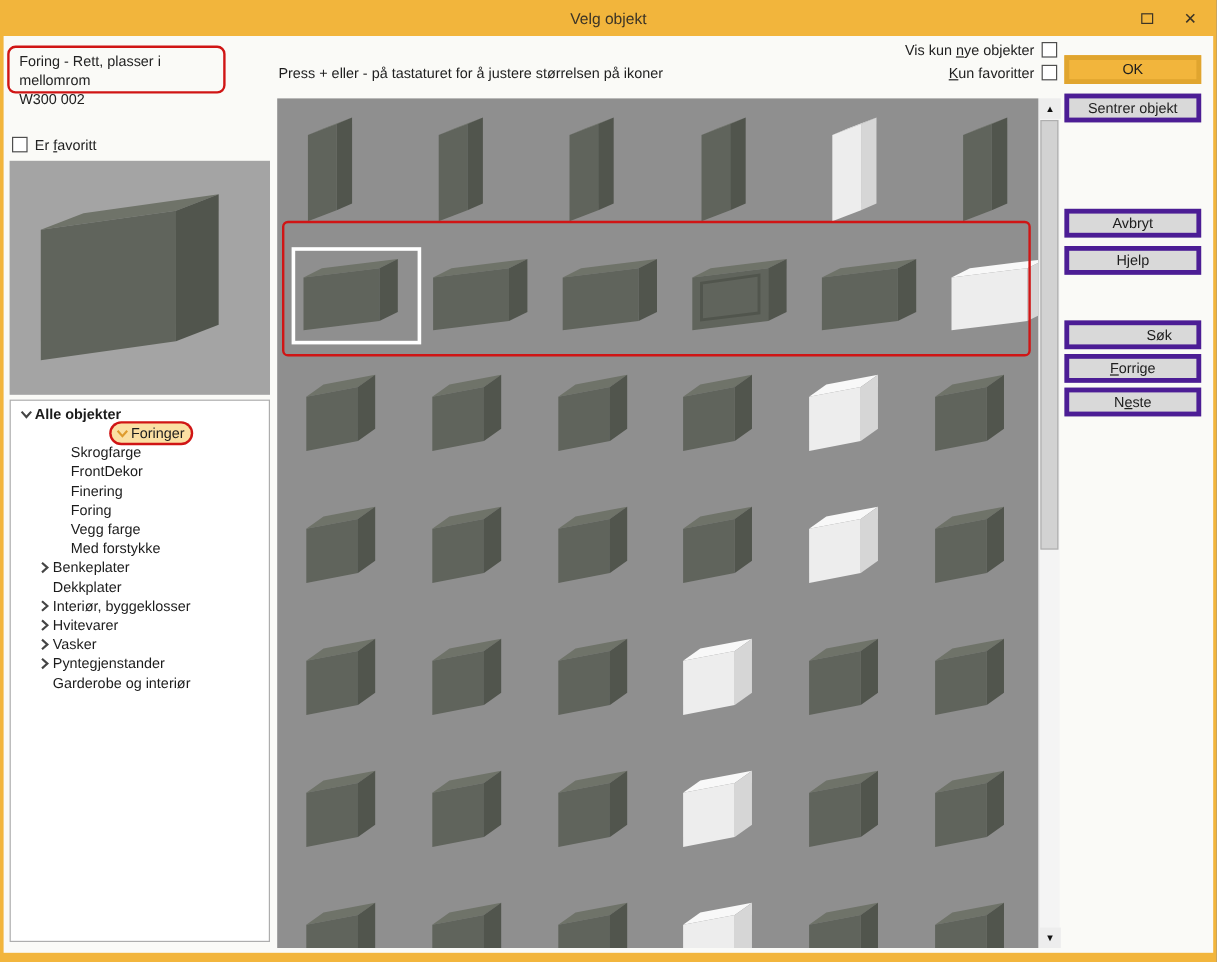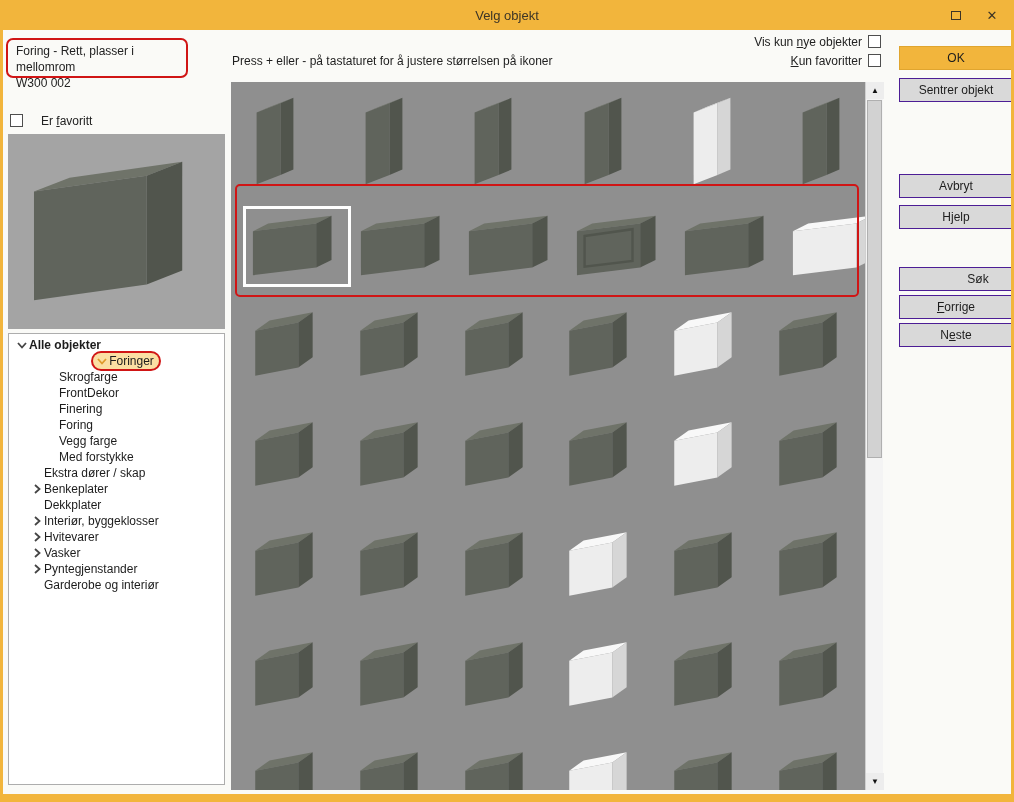--- a/index.html
+++ b/index.html
@@ -23,21 +23,21 @@
   
   .instruction{position:absolute;left:229px;top:24px;color:#1e1e1e}
 
   
   .top-checks{position:absolute;top:2px;right:130px;width:220px}
   .chk-row{display:flex;justify-content:flex-end;align-items:center;gap:6px;height:19px}
   .chk-box{width:13px;height:13px;background:#fff;border:1px solid #4e4e4e;flex:0 0 auto}
   .chk-label{white-space:nowrap}
 
   
-  .fav-check{position:absolute;left:7px;top:84px;display:flex;gap:18px}
+  .fav-check{position:absolute;left:7px;top:84px;display:flex;gap:6px}
 
   
   .preview{position:absolute;left:5px;top:104px;width:217px;height:195px;background:var(--c-preview);display:flex;align-items:center;justify-content:center;overflow:hidden}
 
   
   .tree{position:absolute;left:5px;top:303px;width:217px;height:452px;background:#fff;border:1px solid #ADADAD;padding-top:3px;overflow:hidden}
   .tree-row{height:16px;line-height:15px;display:flex;align-items:center;white-space:nowrap}
   .tree-inner{display:inline-flex;align-items:center;height:16px;padding:0 5px 0 1px}
   .tree-inner.sel{background:var(--c-tree-sel)}
   .tree-inner.annot{border-radius:8px;box-shadow:0 0 0 2px var(--c-red)}
@@ -55,21 +55,21 @@
 
   
   .scrollbar{position:absolute;right:0;top:0;width:18px;height:708px;background:#F4F4F4;border-left:1px solid #D0D0D0}
   .sb-btn{position:absolute;left:0;width:18px;height:17px;background:#EDEDED;display:flex;align-items:center;justify-content:center;font-size:8px;color:#111}
   .sb-btn.up{top:0}
   .sb-btn.down{bottom:0}
   .sb-thumb{position:absolute;left:1px;top:18px;width:15px;height:358px;background:#D2D2D2;border:1px solid #AFAFAF}
 
   
   .btn-col{position:absolute;top:0;right:10px;width:114px;height:100%}
-  .btn{position:absolute;left:12px;width:114px;height:24px;background:var(--c-btn);border:1px solid #4c1d95;font-family:"Liberation Sans",sans-serif;font-size:12px;color:#1d1d1d;display:flex;align-items:center;justify-content:center;cursor:default}
+  .btn{position:absolute;left:0;width:114px;height:24px;background:var(--c-btn);border:4px solid #4c1d95;font-family:"Liberation Sans",sans-serif;font-size:12px;color:#1d1d1d;display:flex;align-items:center;justify-content:center;cursor:default}
   .btn.accent{background:var(--c-accent);border-color:#E0A52F}
   u{text-underline-offset:1px}
 </style>
 </head>
 <body>
 
 <div class="dialog">
   <div class="titlebar">
     <span>Velg objekt</span>
     <span class="win-btn restore">
@@ -165,26 +165,20 @@
           </div>
         </div>
         <div class="tree-row" style="padding-left: 34px;">
           <div class="tree-inner">
             <div class="chev"></div>
             <div class="tree-label">Med forstykke</div>
           </div>
         </div>
         <div class="tree-row" style="padding-left: 19px;">
           <div class="tree-inner">
-            <div class="chev"></div>
-            <div class="tree-label">Ekstra dører / skap</div>
-          </div>
-        </div>
-        <div class="tree-row" style="padding-left: 19px;">
-          <div class="tree-inner">
             <div class="chev">
               <svg width="12" height="12" viewBox="0 0 12 12">
                 <polyline points="4,2 8.5,6 4,10" fill="none" stroke="#454545" stroke-width="1.8"></polyline>
               </svg>
             </div>
             <div class="tree-label">Benkeplater</div>
           </div>
         </div>
         <div class="tree-row" style="padding-left: 19px;">
           <div class="tree-inner">

